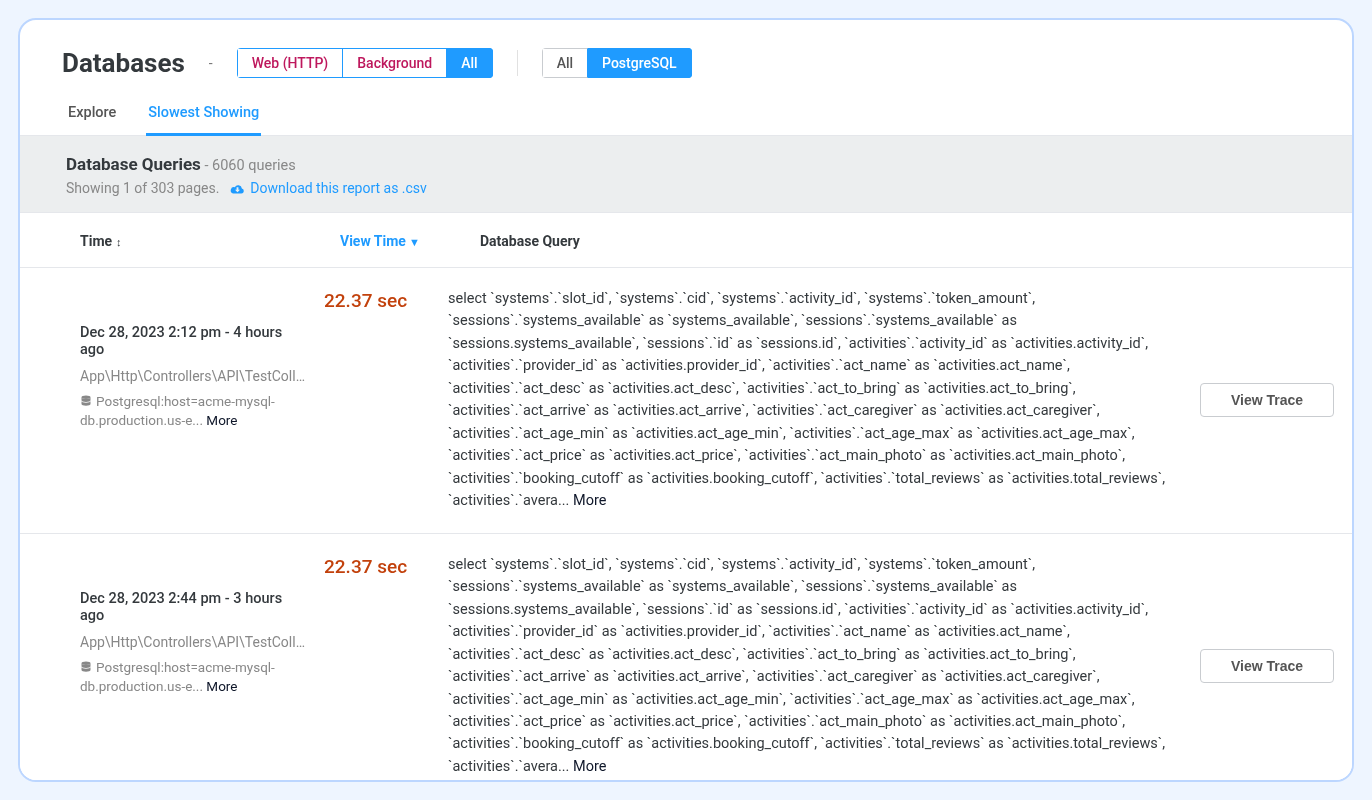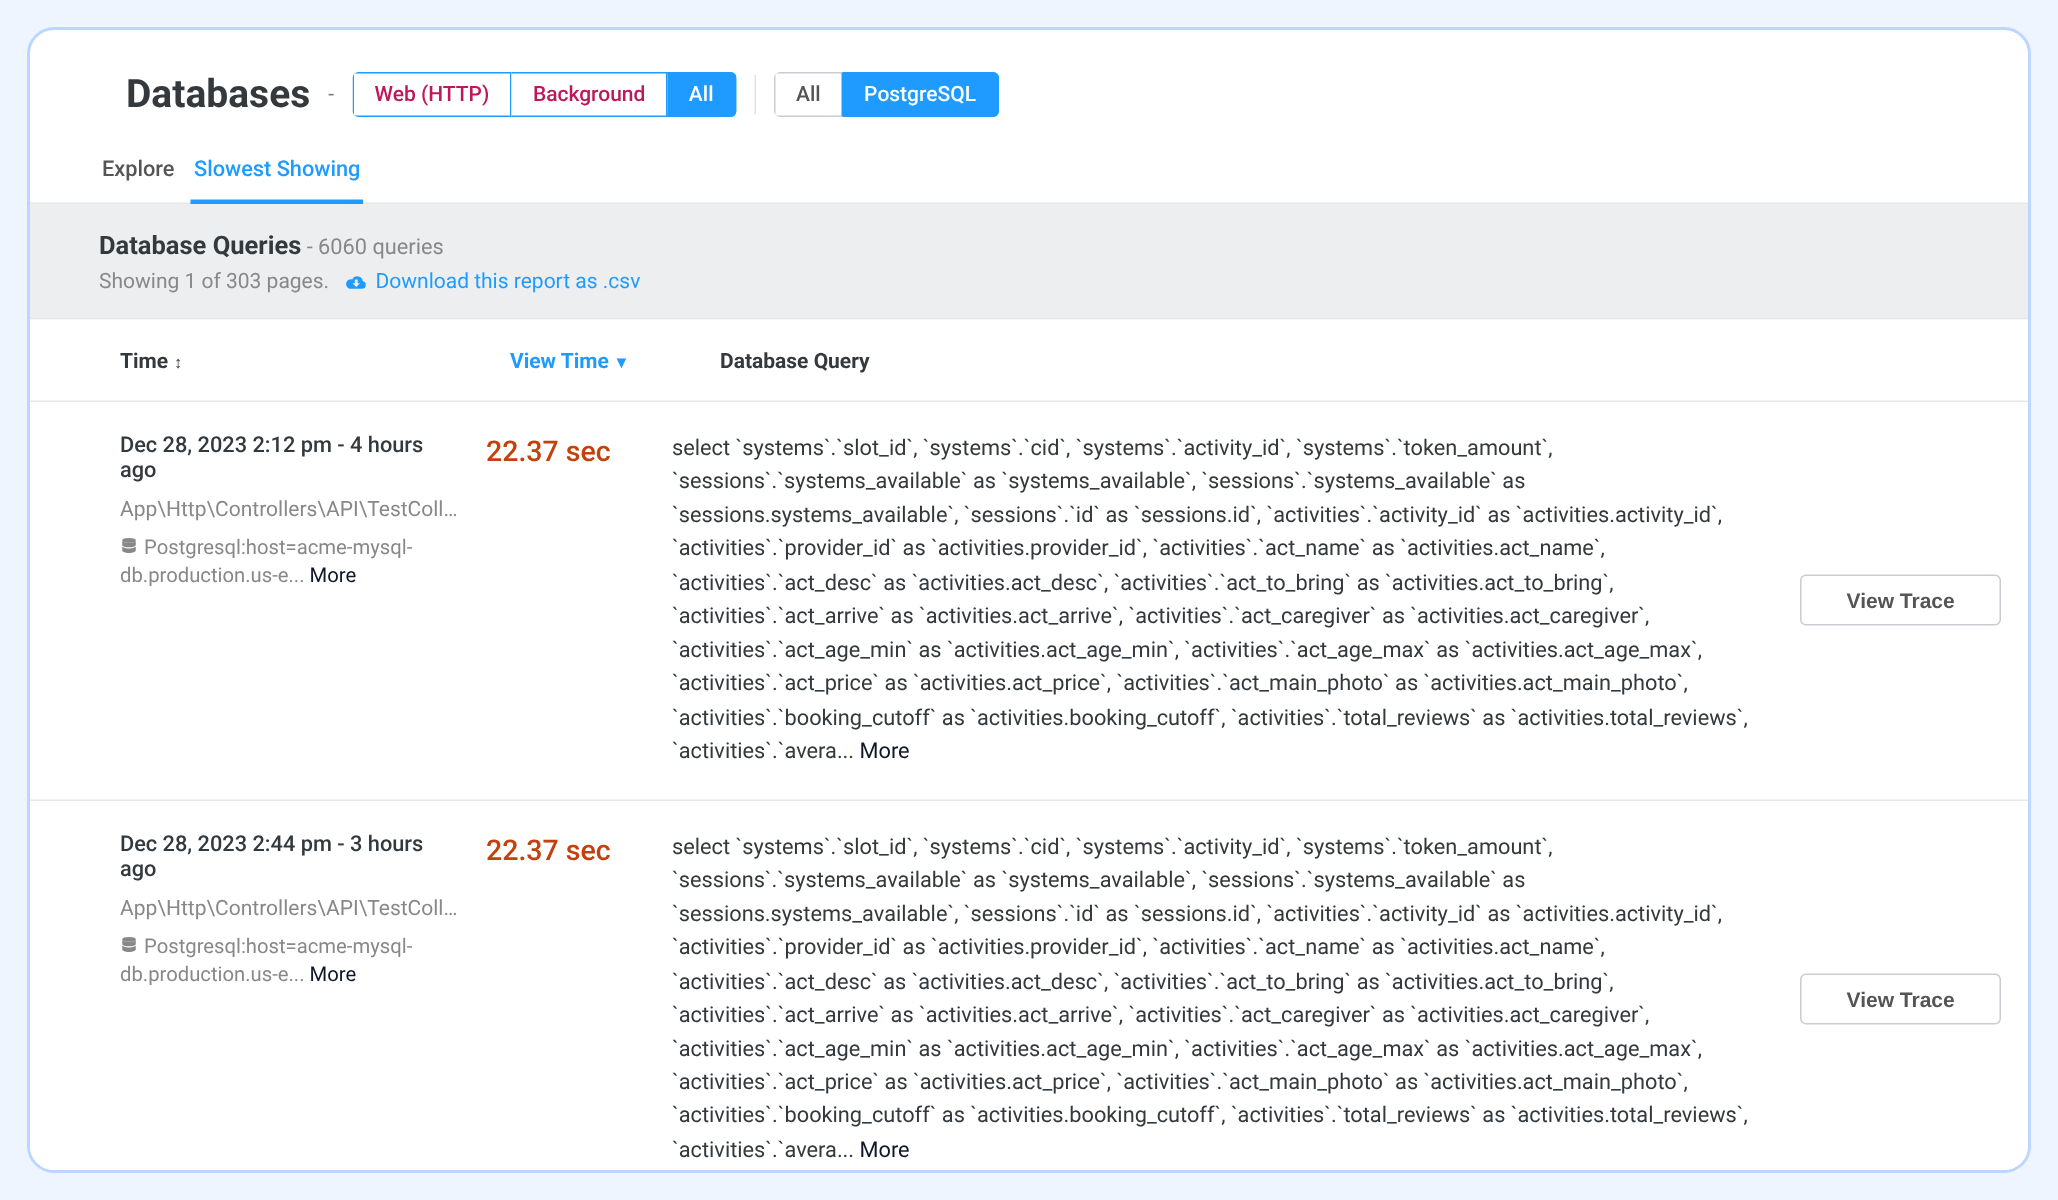--- a/index.html
+++ b/index.html
@@ -20,22 +20,22 @@
     position: relative;
   }
   .inner {
     padding: 18px 0 0 0;
     height: 100%;
     overflow: hidden;
   }
   .header-row {
     display: flex;
     align-items: center;
-    padding: 0 0 0 64px;
-    gap: 8px;
+    padding: 0 0 0 42px;
+    gap: 20px;
     height: 50px;
   }
   .page-title {
     font-size: 26px;
     font-weight: 700;
     color: #34393d;
   }
   .dash { color: #777; font-size: 14px; margin-left: 4px; margin-right: 4px;}
   .btn-group {
     display: inline-flex;
@@ -61,21 +61,21 @@
   .vdiv {
     width: 1px;
     height: 26px;
     background: #e1e1e1;
     margin: 0 4px;
   }
   .tabs {
     display: flex;
     padding-left: 46px;
     border-bottom: 1px solid #e5e7eb;
-    gap: 9px;
+    gap: 28px;
     margin-top: 6px;
   }
   .tab {
     padding: 10px 2px 12px 2px;
     font-size: 14.5px;
     color: #555;
     cursor: pointer;
     font-weight: 500;
   }
   .tab.active {
@@ -112,20 +112,21 @@
   .rows { background:#fff; }
   .qrow {
     display: flex;
     padding: 20px 32px 20px 60px;
     border-bottom: 1px solid #e5e7eb;
     align-items: flex-start;
   }
   .col-time {
     width: 244px;
     padding-right: 18px;
+    margin-top: 36px;
   }
   .ts { font-size: 14.5px; color:#34393d; font-weight: 500;}
   .ctrl-path { font-size: 14px; color:#888; margin-top: 10px; white-space: nowrap; overflow: hidden; text-overflow: ellipsis; }
   .dbline { font-size: 13.5px; color:#888; margin-top: 8px; line-height:1.35; }
   .db-icon { display:inline-block; vertical-align:-1px; margin-right:4px;}
   .more-link { color:#0f172a; cursor:pointer; }
   .col-qtime {
     width: 124px;
     font-size: 19px;
     color:#c2410c;

